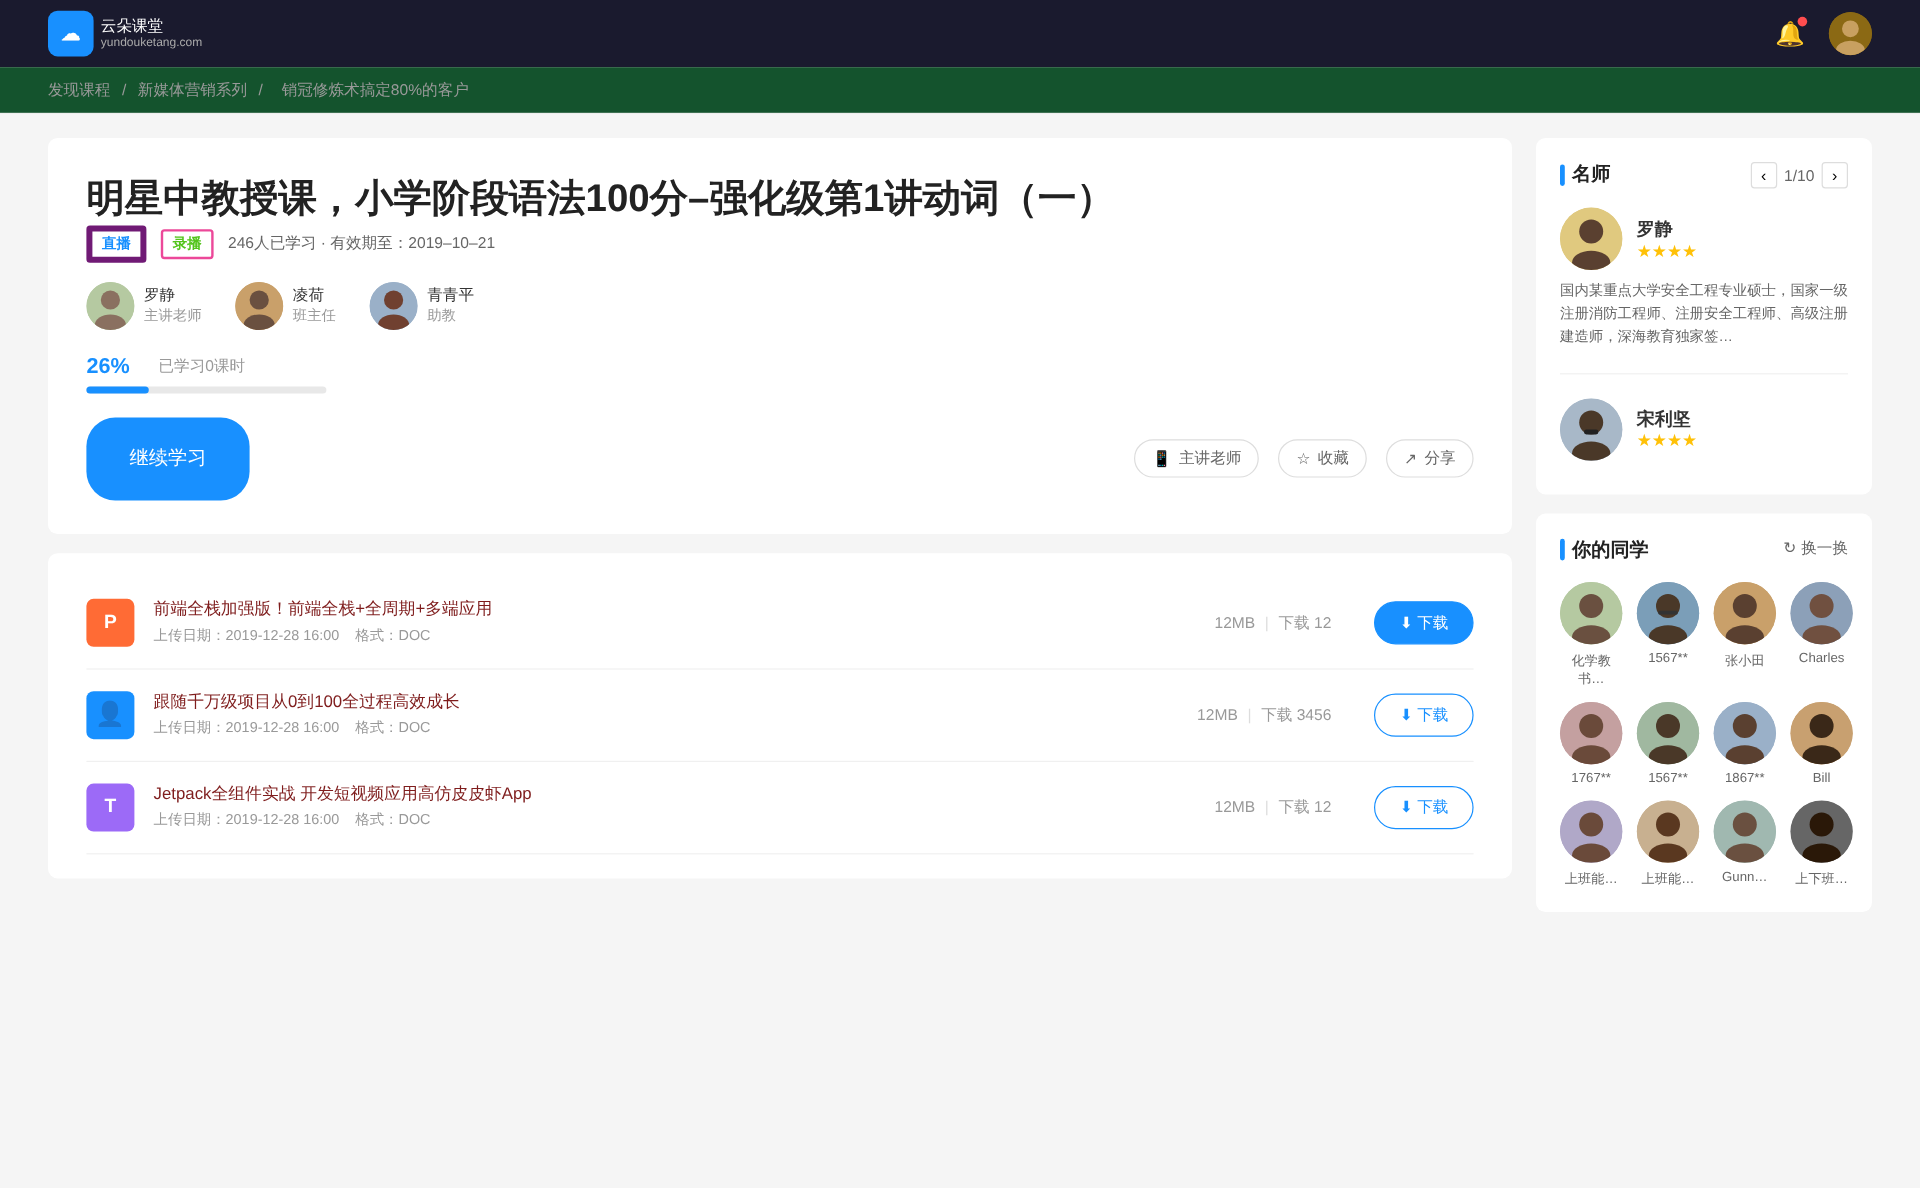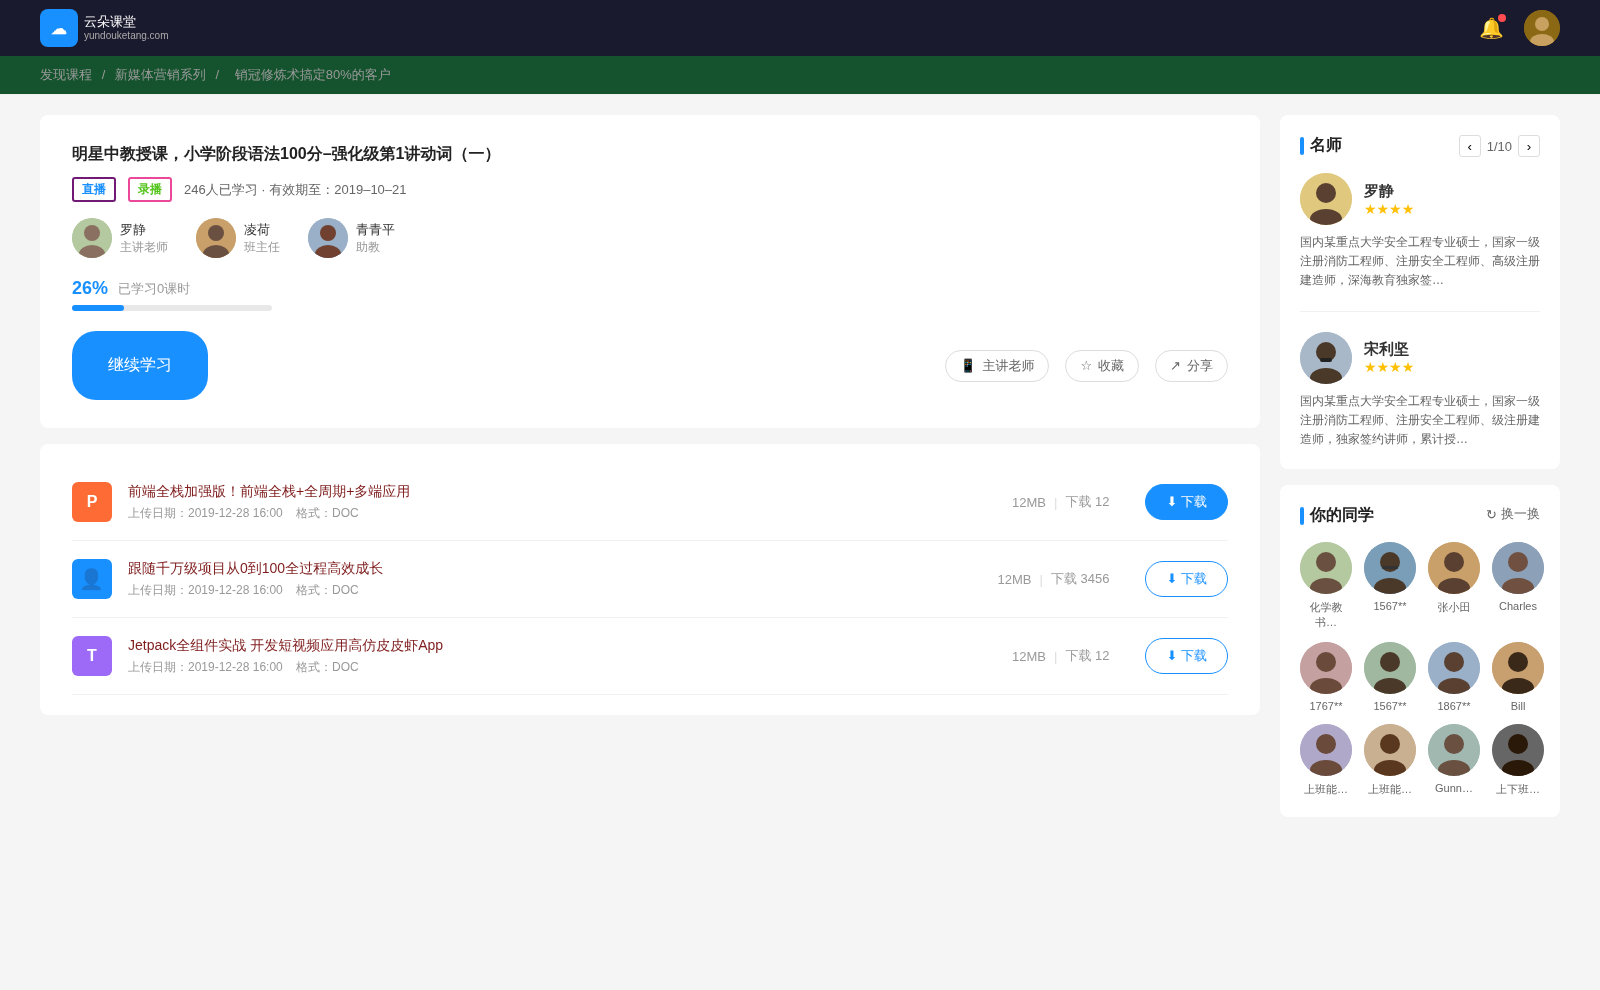--- a/index.html
+++ b/index.html
@@ -23,33 +23,33 @@
     .breadcrumb a { color: #999; text-decoration: none; }
     .breadcrumb span { margin: 0 6px; }
 
     
     .main-layout { display: flex; gap: 20px; padding: 20px 40px; max-width: 1600px; }
     .main-content { flex: 1; }
     .sidebar { width: 280px; flex-shrink: 0; }
 
     
     .course-header-card { background: white; border-radius: 8px; padding: 28px 32px; margin-bottom: 16px; }
-    .course-title { font-size: 16px; font-weight: bold; color: #222; margin-bottom: 12px; line-height: 1.4; }
+    .course-title { font-size: 32px; font-weight: bold; color: #222; margin-bottom: 0; line-height: 1.4; }
     .course-meta { display: flex; align-items: center; gap: 12px; margin-bottom: 16px; font-size: 13px; color: #666; }
     .badge { padding: 2px 8px; border-radius: 3px; font-size: 12px; font-weight: bold; }
-    .badge-live { border: 2px solid #701a75; color: #1890ff; }
+    .badge-live { border: 5px solid #701a75; color: #1890ff; }
     .badge-record { border: 2px solid #ec4899; color: #52c41a; }
     .teachers { display: flex; gap: 28px; margin-bottom: 20px; }
     .teacher-item { display: flex; align-items: center; gap: 8px; }
     .teacher-avatar { width: 40px; height: 40px; border-radius: 50%; background: #e8d5b7; display: flex; align-items: center; justify-content: center; font-size: 11px; color: #666; overflow: hidden; }
     .teacher-info { font-size: 13px; }
     .teacher-name { font-weight: 500; color: #333; }
     .teacher-role { color: #999; font-size: 12px; }
     .progress-section { margin-bottom: 20px; }
-    .progress-label { display: flex; align-items: center; gap: 10px; margin-bottom: 6px; }
+    .progress-label { display: flex; align-items: center; gap: 24px; margin-bottom: 6px; }
     .progress-pct { color: #1890ff; font-size: 18px; font-weight: bold; }
     .progress-desc { color: #999; font-size: 13px; }
     .progress-bar-wrap { width: 200px; height: 6px; background: #e8e8e8; border-radius: 3px; }
     .progress-bar-fill { height: 100%; background: #1890ff; border-radius: 3px; }
     .course-actions { display: flex; align-items: center; gap: 20px; }
     .btn-continue { background: #1890ff; color: white; border: none; border-radius: 24px; padding: 24px 36px; font-size: 16px; cursor: pointer; font-weight: 500; }
     .action-btns { display: flex; gap: 16px; margin-left: auto; }
     .action-btn { display: flex; align-items: center; gap: 6px; color: #666; cursor: pointer; font-size: 13px; border: 1px solid #ddd; border-radius: 20px; padding: 6px 14px; }
 
     
@@ -327,21 +327,20 @@
                 <circle cx="26" cy="20" r="10" fill="#4a3828"></circle>
                 <ellipse cx="26" cy="46" rx="16" ry="10" fill="#4a3828"></ellipse>
                 <rect x="20" y="26" width="12" height="4" fill="#222" rx="2"></rect>
               </svg>
           </div>
           <div>
             <div class="teacher-card-name">宋利坚</div>
             <div class="stars">★★★★</div>
           </div>
         </div>
-        <div class="teacher-card-desc">国内某重点大学安全工程专业硕士，国家一级注册消防工程师、注册安全工程师、级注册建造师，独家签约讲师，累计授…</div>
       </div>
     </div>
 
     <div class="sidebar-card">
       <div class="sidebar-card-header">
         <div class="sidebar-card-title">
           <span>你的同学</span>
         </div>
         <div class="refresh-btn">
           <span>↻</span>

